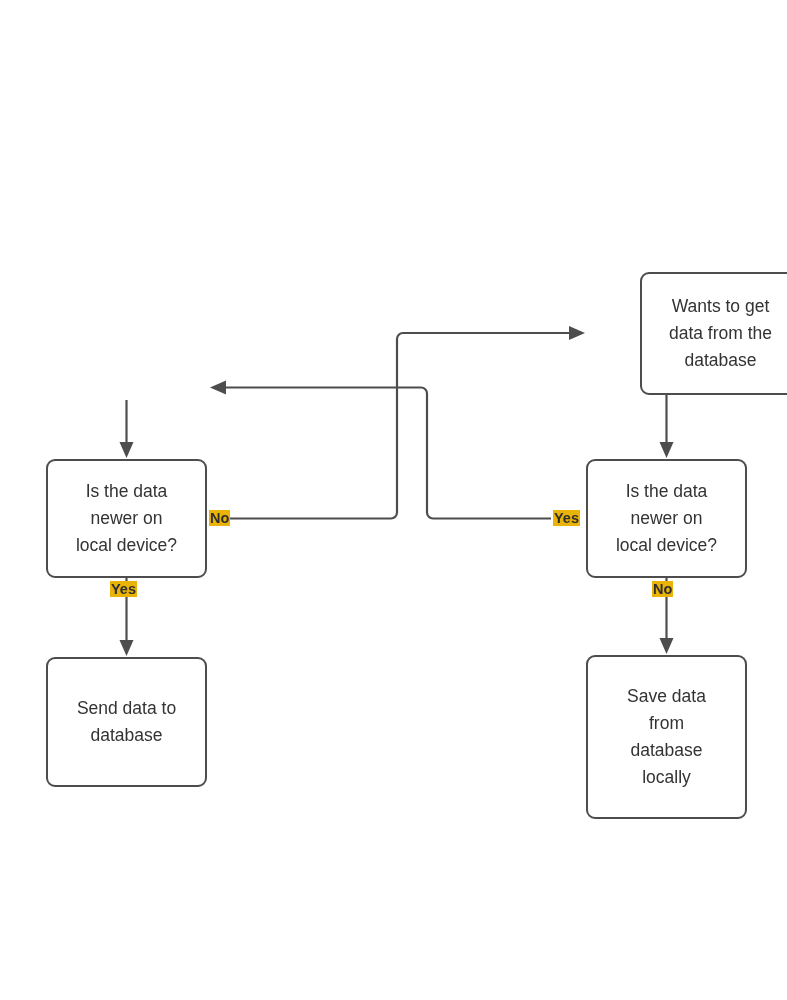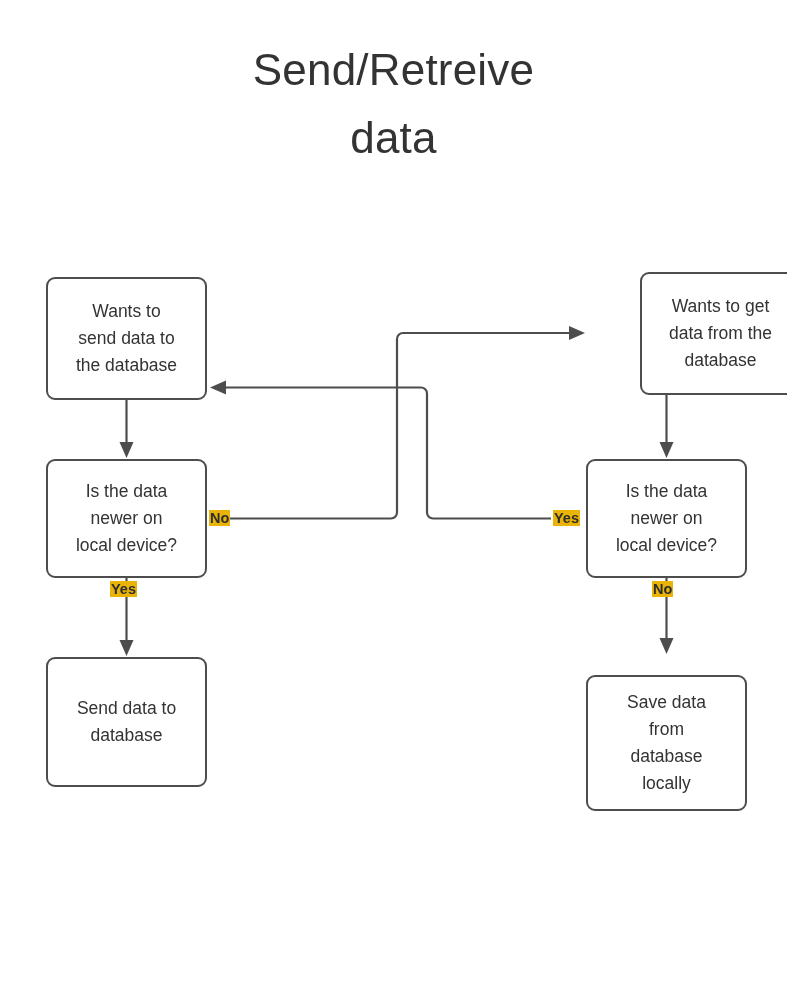--- a/index.html
+++ b/index.html
@@ -53,21 +53,21 @@
     line-height: 27px;
     white-space: pre-line;
     padding: 4px 8px;
   }
 
   #node-send-intent   { left: 46px;  top: 277px; width: 161px; height: 123px; }
   #node-send-decide   { left: 46px;  top: 459px; width: 161px; height: 119px; }
   #node-send-action   { left: 46px;  top: 657px; width: 161px; height: 130px; }
   #node-get-intent    { left: 592px; top: 272px; width: 161px; height: 123px; margin-left: 48px; }
   #node-get-decide    { left: 586px; top: 459px; width: 161px; height: 119px; }
-  #node-get-action    { left: 586px; top: 655px; width: 161px; height: 136px; margin-top: 20px; }
+  #node-get-action    { left: 586px; top: 655px; width: 161px; height: 164px; }
 
   
   .edge-label {
     position: absolute;
     font-size: 14.5px;
     font-weight: bold;
     color: #2e2e2e;
     line-height: 16px;
     background: #eab308;
     padding: 0 1px;
@@ -87,22 +87,20 @@
   }
   svg .arrowhead {
     fill: #4d4d4d;
   }
 </style>
 </head>
 <body>
 
 <div id="canvas">
 
-  <div class="title">Send/Retreive
-data</div>
 
   <svg width="787" height="1000" style="position:absolute;left:0;top:0;">
 
     <g>
       <path class="flowline" d="M126.5,400 L126.5,447"></path>
       <polygon class="arrowhead" points="126.5,458 119.5,442 133.5,442"></polygon>
     </g>
 
     <g>
       <path class="flowline" d="M126.5,578 L126.5,645"></path>
@@ -123,23 +121,20 @@
       <path class="flowline" d="M229,518.5 L391,518.5 A6,6 0 0 0 397,512.5 L397,339 A6,6 0 0 1 403,333 L573,333"></path>
       <polygon class="arrowhead" points="585,333 569,326 569,340"></polygon>
     </g>
 
     <g>
       <path class="flowline" d="M551,518.5 L433,518.5 A6,6 0 0 1 427,512.5 L427,393.5 A6,6 0 0 0 421,387.5 L222,387.5"></path>
       <polygon class="arrowhead" points="210,387.5 226,380.5 226,394.5"></polygon>
     </g>
   </svg>
 
-  <div class="node" id="node-send-intent">Wants to
-send data to
-the database</div>
 
   <div class="node" id="node-send-decide">Is the data
 newer on
 local device?</div>
 
   <div class="node" id="node-send-action">Send data to
 database</div>
 
   <div class="node" id="node-get-intent">Wants to get
 data from the

